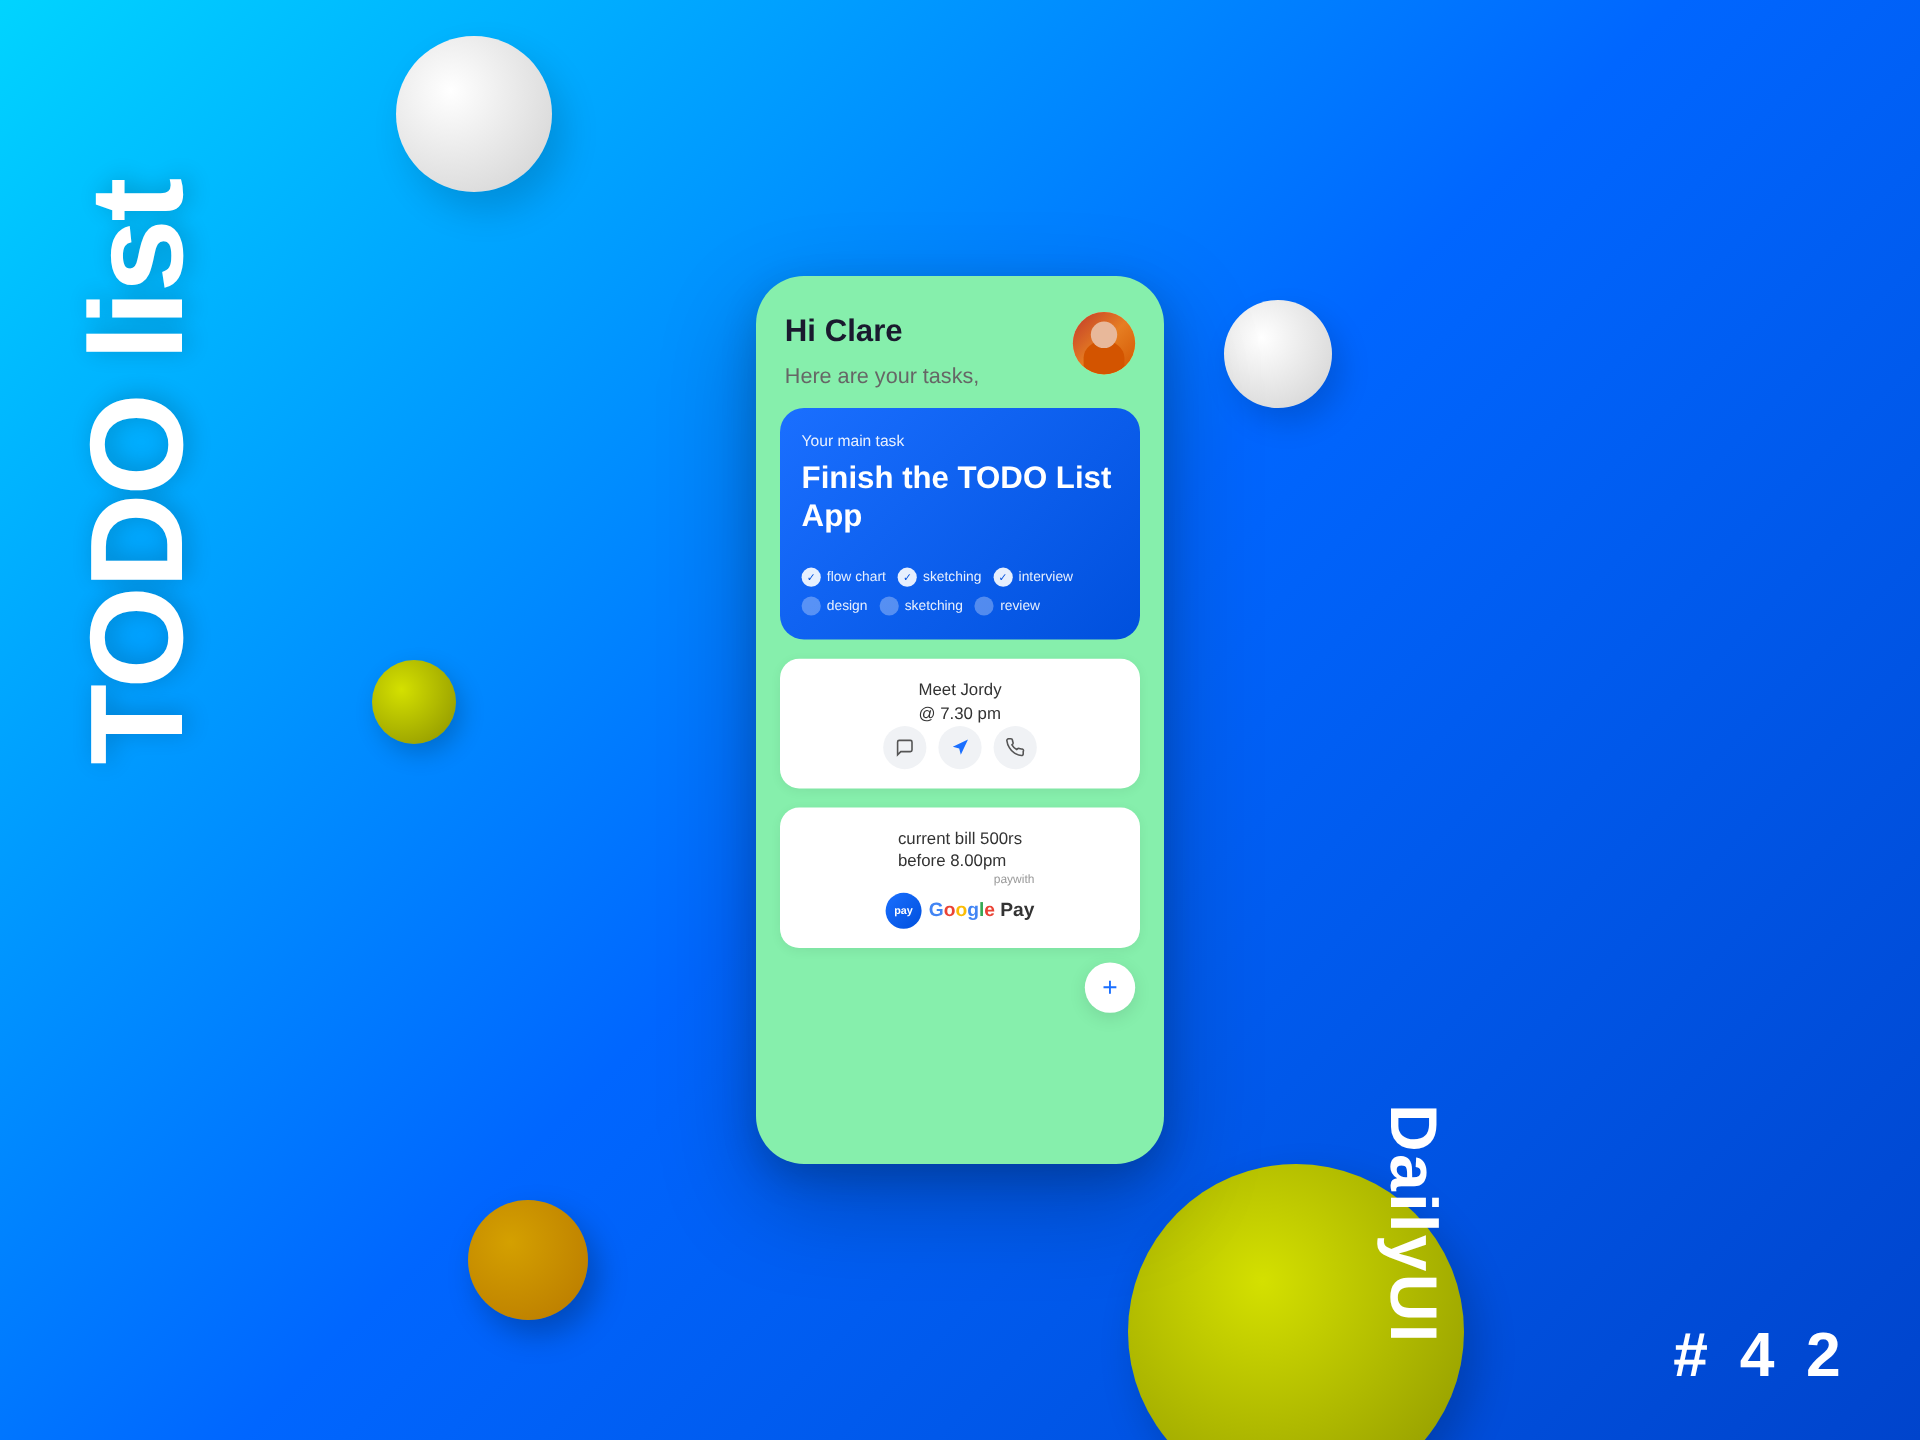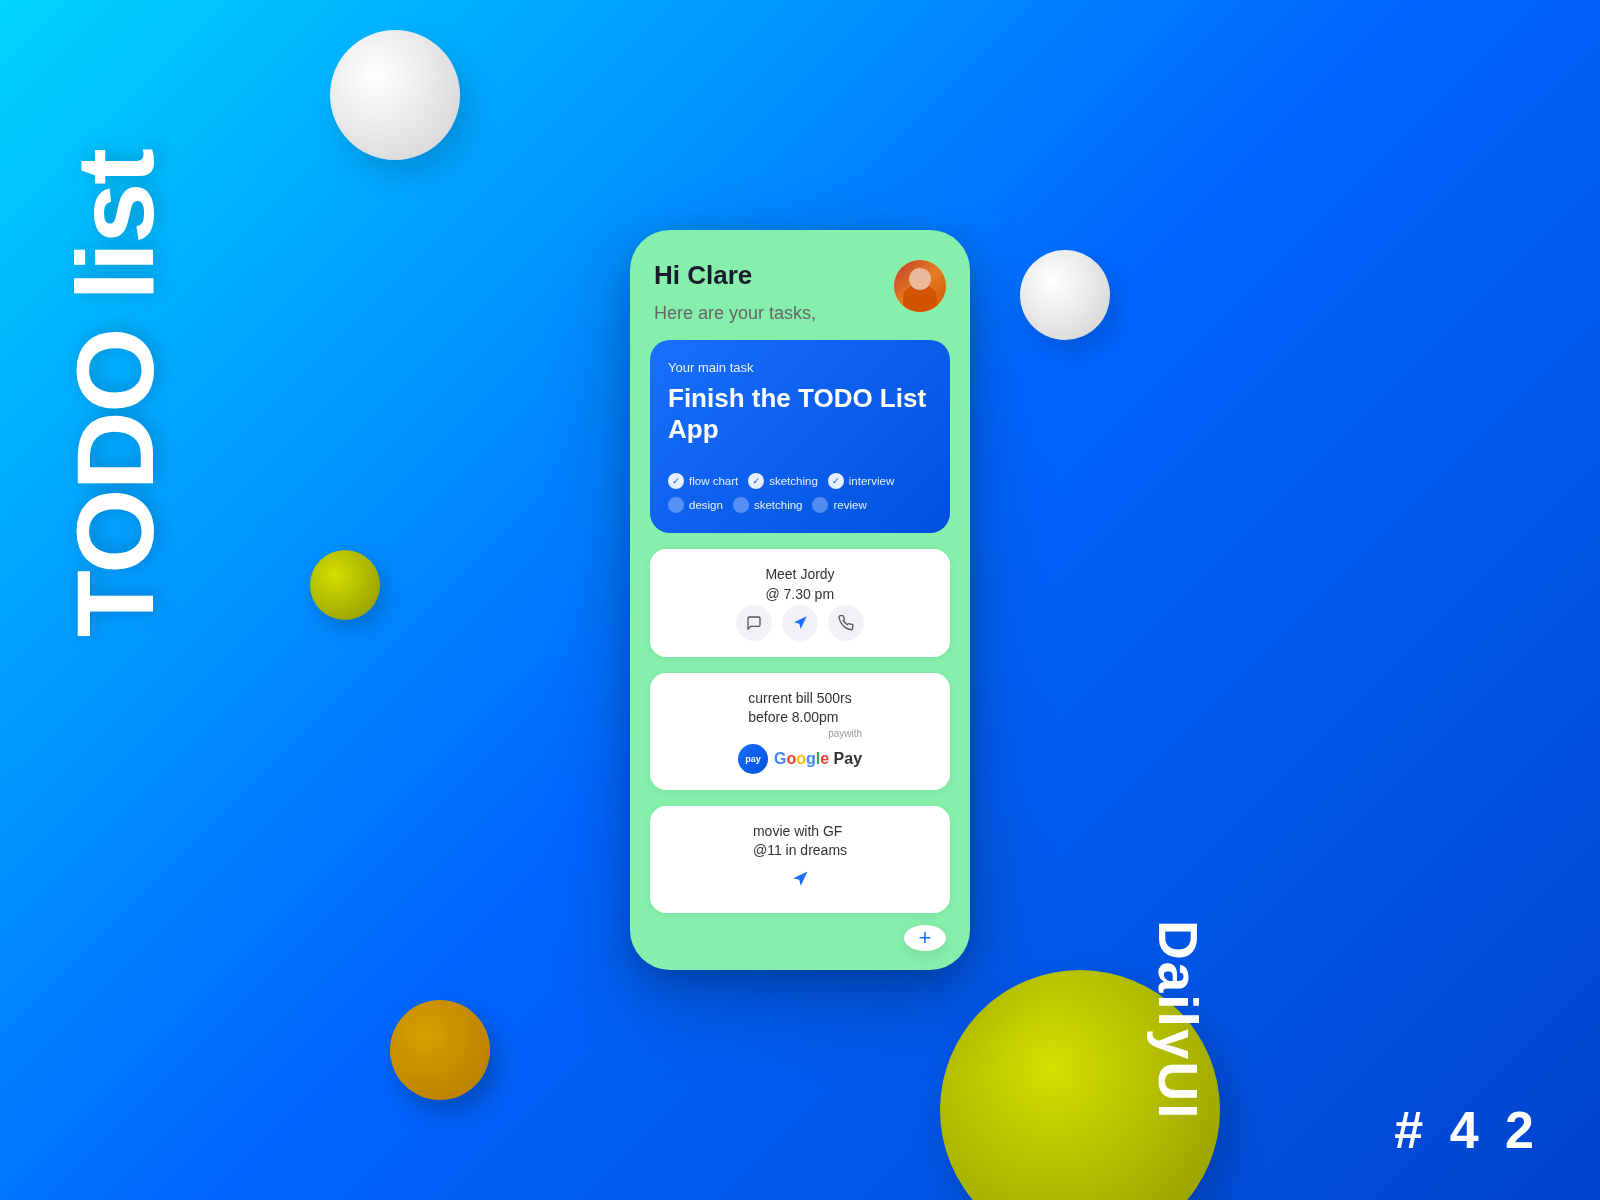--- a/index.html
+++ b/index.html
@@ -437,30 +437,18 @@
             <span style="font-size:9px; font-weight:800;">pay</span>
           </div>
           <div class="gpay-text">
             <span class="gpay-g">G</span><span class="gpay-o1">o</span><span class="gpay-o2">o</span><span class="gpay-g2">g</span><span class="gpay-l">l</span><span class="gpay-e">e</span>&nbsp;<span style="color:#333;">Pay</span>
           </div>
         </div>
       </div>
     </div>
   </div>
 
-  <div class="task-item">
-    <div class="task-text">
-      movie with GF<br>@11 in dreams
-    </div>
-    <div class="task-actions">
-      <div class="action-btn" style="background:transparent;">
-        <svg width="18" height="18" viewBox="0 0 24 24" fill="#1a6fff">
-          <polygon points="3 11 22 2 13 21 11 13 3 11"></polygon>
-        </svg>
-      </div>
-    </div>
-  </div>
 
   <div class="add-button">
     <span>+</span>
   </div>
 
 </div>
 
 </body></html>

